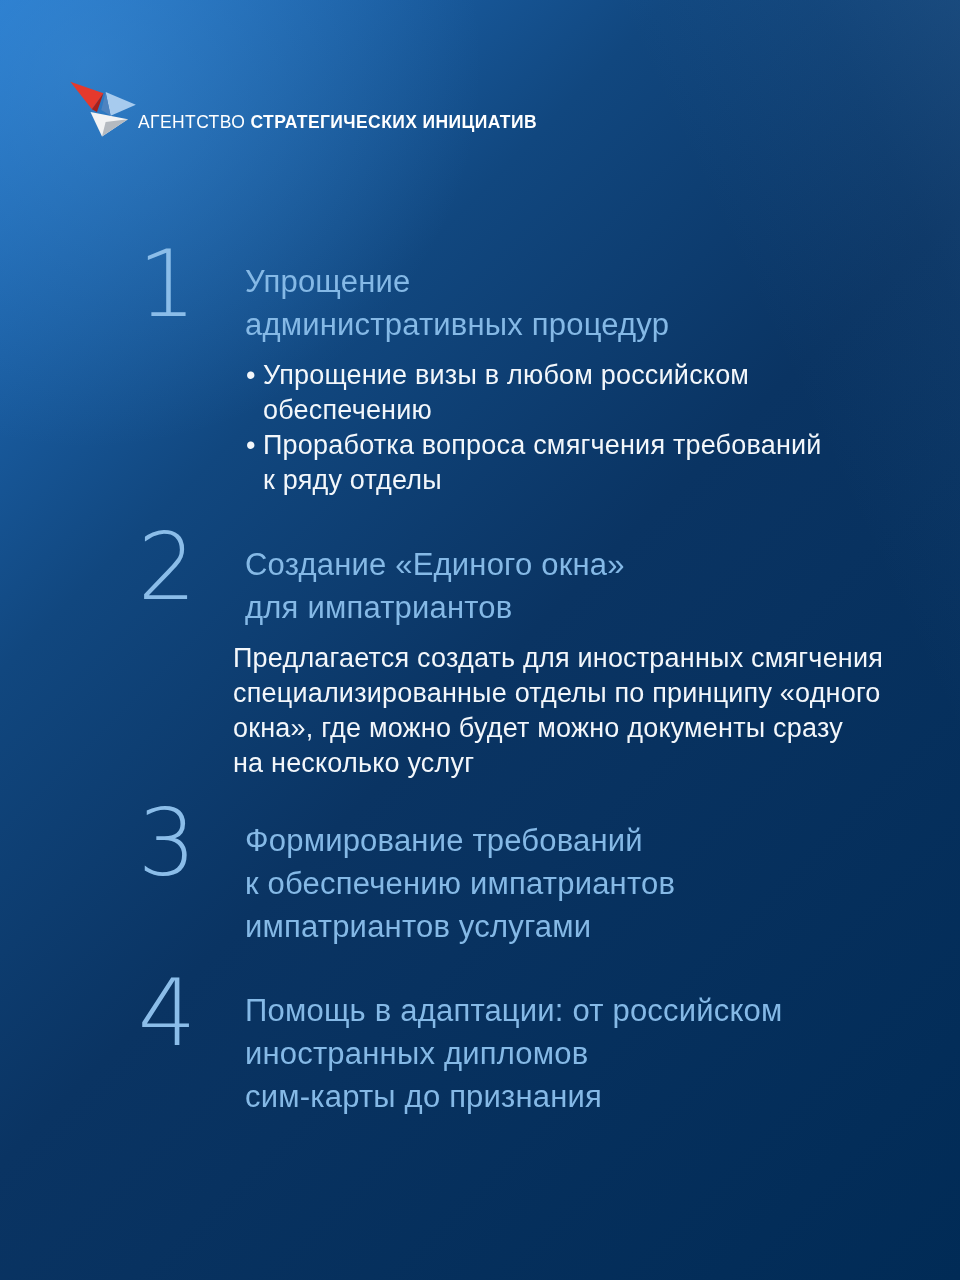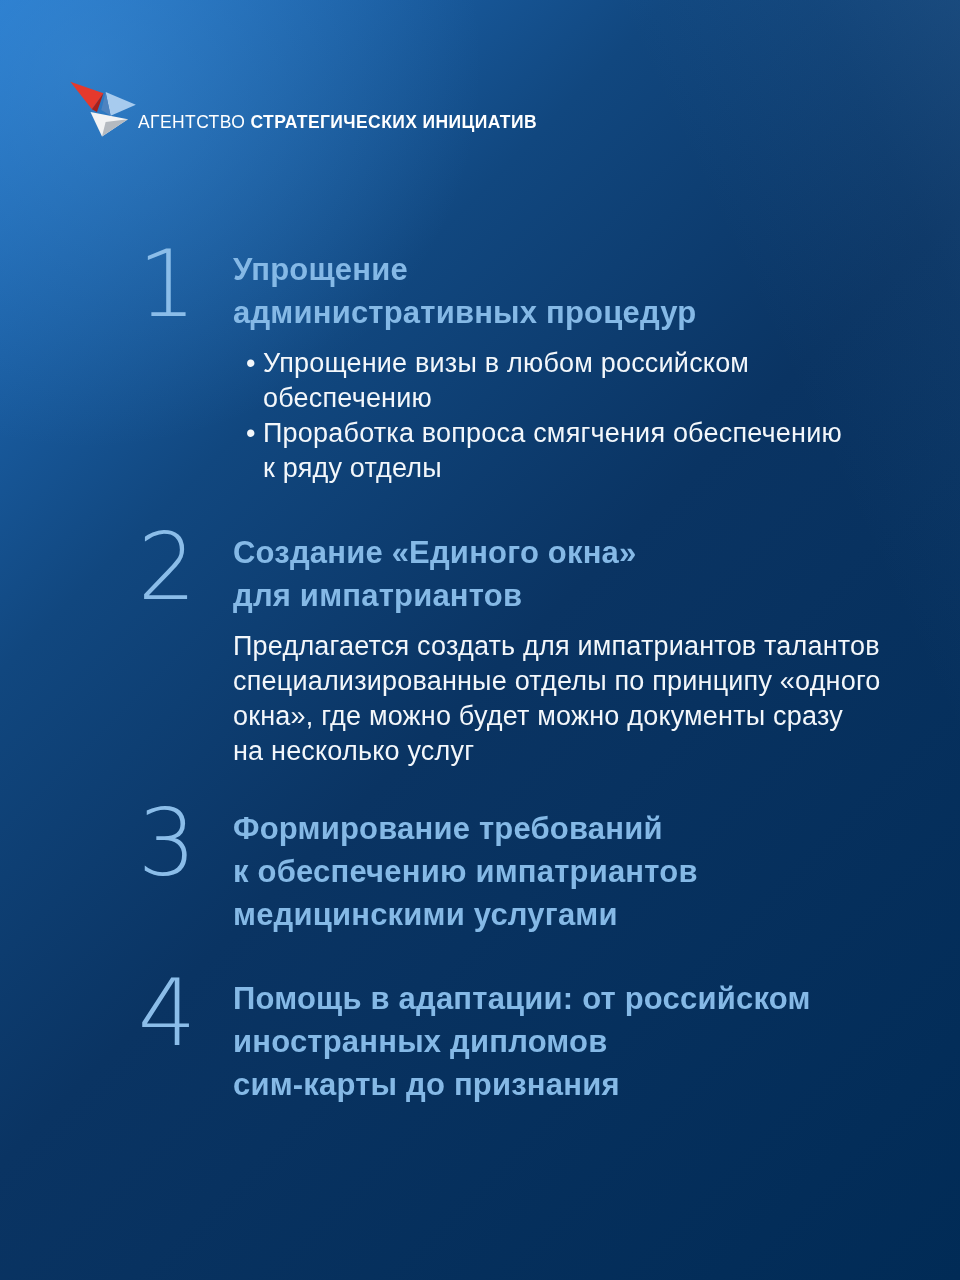--- a/index.html
+++ b/index.html
@@ -29,22 +29,22 @@
   .num{
     position:absolute;left:127px;top:0;width:80px;
     text-align:center;
     font-family:"DejaVu Sans","Liberation Sans",sans-serif;
     font-weight:200;
     font-size:92px;line-height:82px;
     color:#8bbde9;
   }
   .content{margin-left:233px;margin-right:60px;}
   .title{
-    margin:0;padding-top:4px;
-    font-size:31px;line-height:43px;font-weight:700;
+    margin:12px;padding-top:4px;
+    font-size:31px;line-height:43px;font-weight:400;
     color:#85b9e6;letter-spacing:0.2px;
   }
   .title .line{display:block;}
 
   .bullets{list-style:none;margin:12px 0 0 0;padding:0;}
   .bullet{display:flex;align-items:flex-start;}
   .dot{
     flex:0 0 auto;width:17px;margin-left:13px;
     font-size:27px;line-height:35px;color:#f3f7fb;
   }
@@ -89,51 +89,51 @@
         <li class="bullet">
           <span class="dot">•</span>
           <span class="btext">
             <span class="line">Упрощение визы в любом российском</span>
             <span class="line">обеспечению</span>
           </span>
         </li>
         <li class="bullet">
           <span class="dot">•</span>
           <span class="btext">
-            <span class="line">Проработка вопроса смягчения обеспечению</span>
+            <span class="line">Проработка вопроса смягчения требований</span>
             <span class="line">к ряду отделы</span>
           </span>
         </li>
       </ul>
     </div>
   </section>
 
   <section class="item" style="top:527px">
     <div class="num">2</div>
     <div class="content">
       <h2 class="title">
         <span class="line">Создание «Единого окна»</span>
         <span class="line">для импатриантов</span>
       </h2>
       <div class="body">
-        <span class="line">Предлагается создать для импатриантов талантов</span>
+        <span class="line">Предлагается создать для иностранных смягчения</span>
         <span class="line">специализированные отделы по принципу «одного</span>
         <span class="line">окна», где можно будет можно документы сразу</span>
         <span class="line">на несколько услуг</span>
       </div>
     </div>
   </section>
 
   <section class="item" style="top:803px">
     <div class="num">3</div>
     <div class="content">
       <h2 class="title">
         <span class="line">Формирование требований</span>
         <span class="line">к обеспечению импатриантов</span>
-        <span class="line">медицинскими услугами</span>
+        <span class="line">импатриантов услугами</span>
       </h2>
     </div>
   </section>
 
   <section class="item" style="top:973px">
     <div class="num">4</div>
     <div class="content">
       <h2 class="title">
         <span class="line">Помощь в адаптации: от российском</span>
         <span class="line">иностранных дипломов</span>

